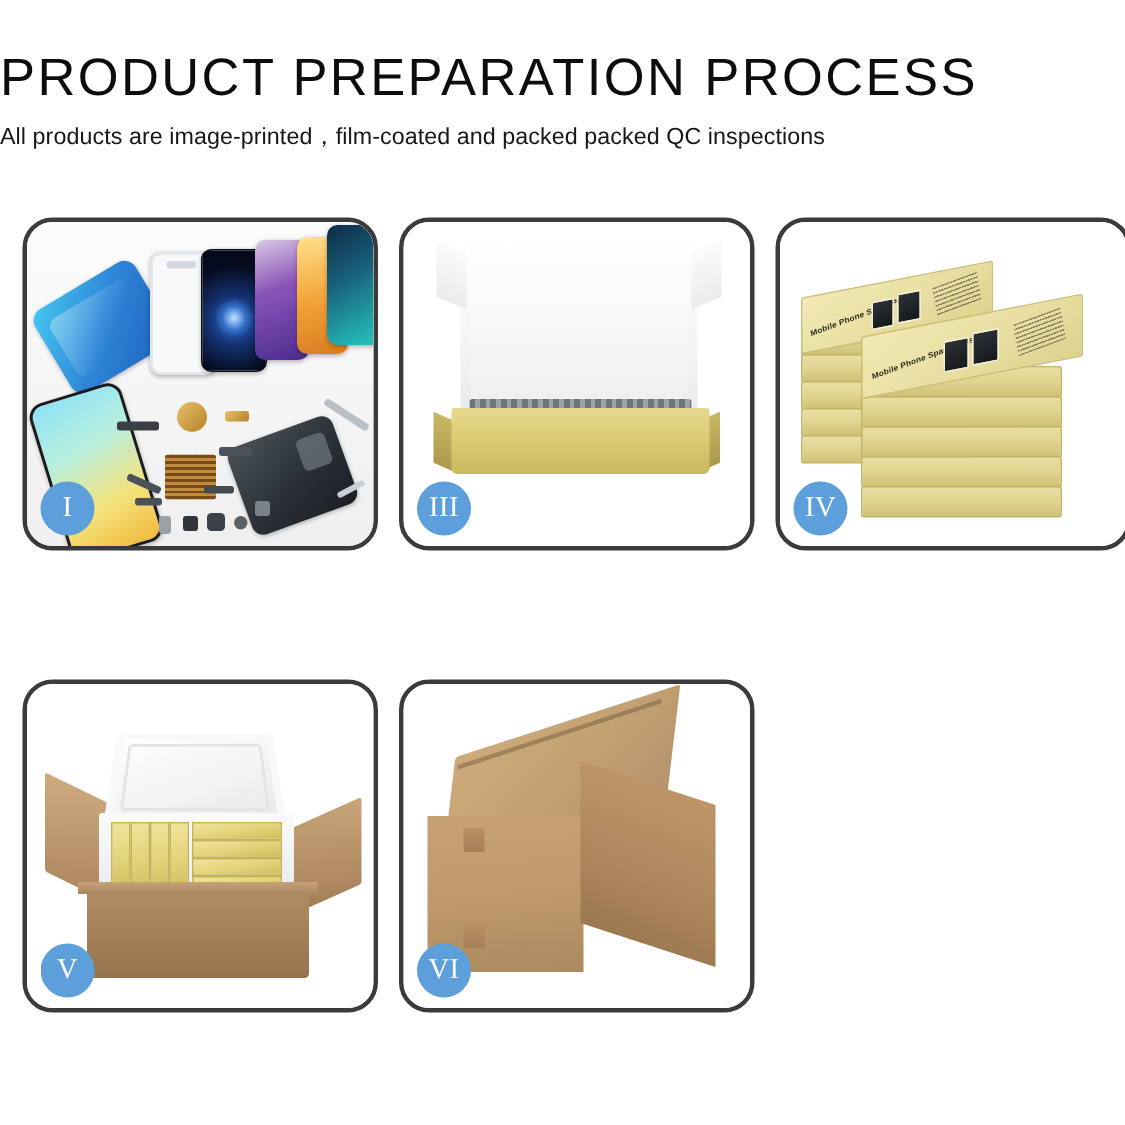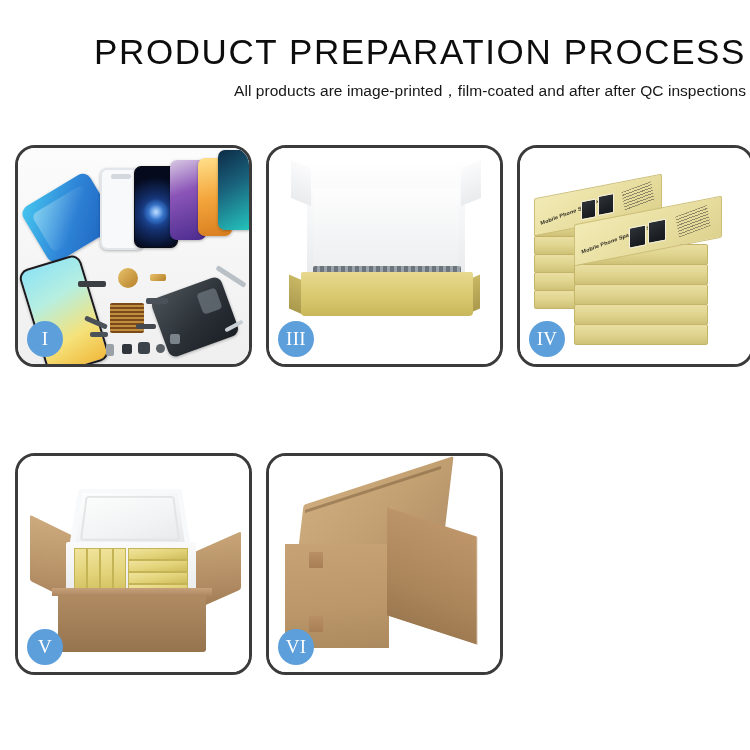--- a/index.html
+++ b/index.html
@@ -19,21 +19,21 @@
     height: 750px;
     background: #ffffff;
   }
 
   
   .header {
     position: absolute;
     left: 0;
     top: 34px;
     width: 746px;
-    text-align: right;
+    text-align: left;
   }
   .title {
     font-family: "Liberation Sans", sans-serif;
     font-size: 35px;
     font-weight: 400;
     letter-spacing: 1.6px;
     color: #0d0d0d;
     line-height: 1.05;
     white-space: nowrap;
   }
@@ -366,21 +366,21 @@
     border-radius:1px;
   }
 </style>
 </head>
 <body>
 
 <div class="page">
 
   <div class="header">
     <div class="title">PRODUCT PREPARATION PROCESS</div>
-    <div class="subtitle">All products are image-printed，film-coated and after after QC inspections</div>
+    <div class="subtitle">All products are image-printed，film-coated and packed packed QC inspections</div>
   </div>
 
   <div class="grid">
 
     <div class="panel">
       <div class="stage p1">
         <div class="ph ph-a"></div>
         <div class="ph ph-b"></div>
         <div class="ph ph-c"></div>
         <div class="ph ph-d"></div>

